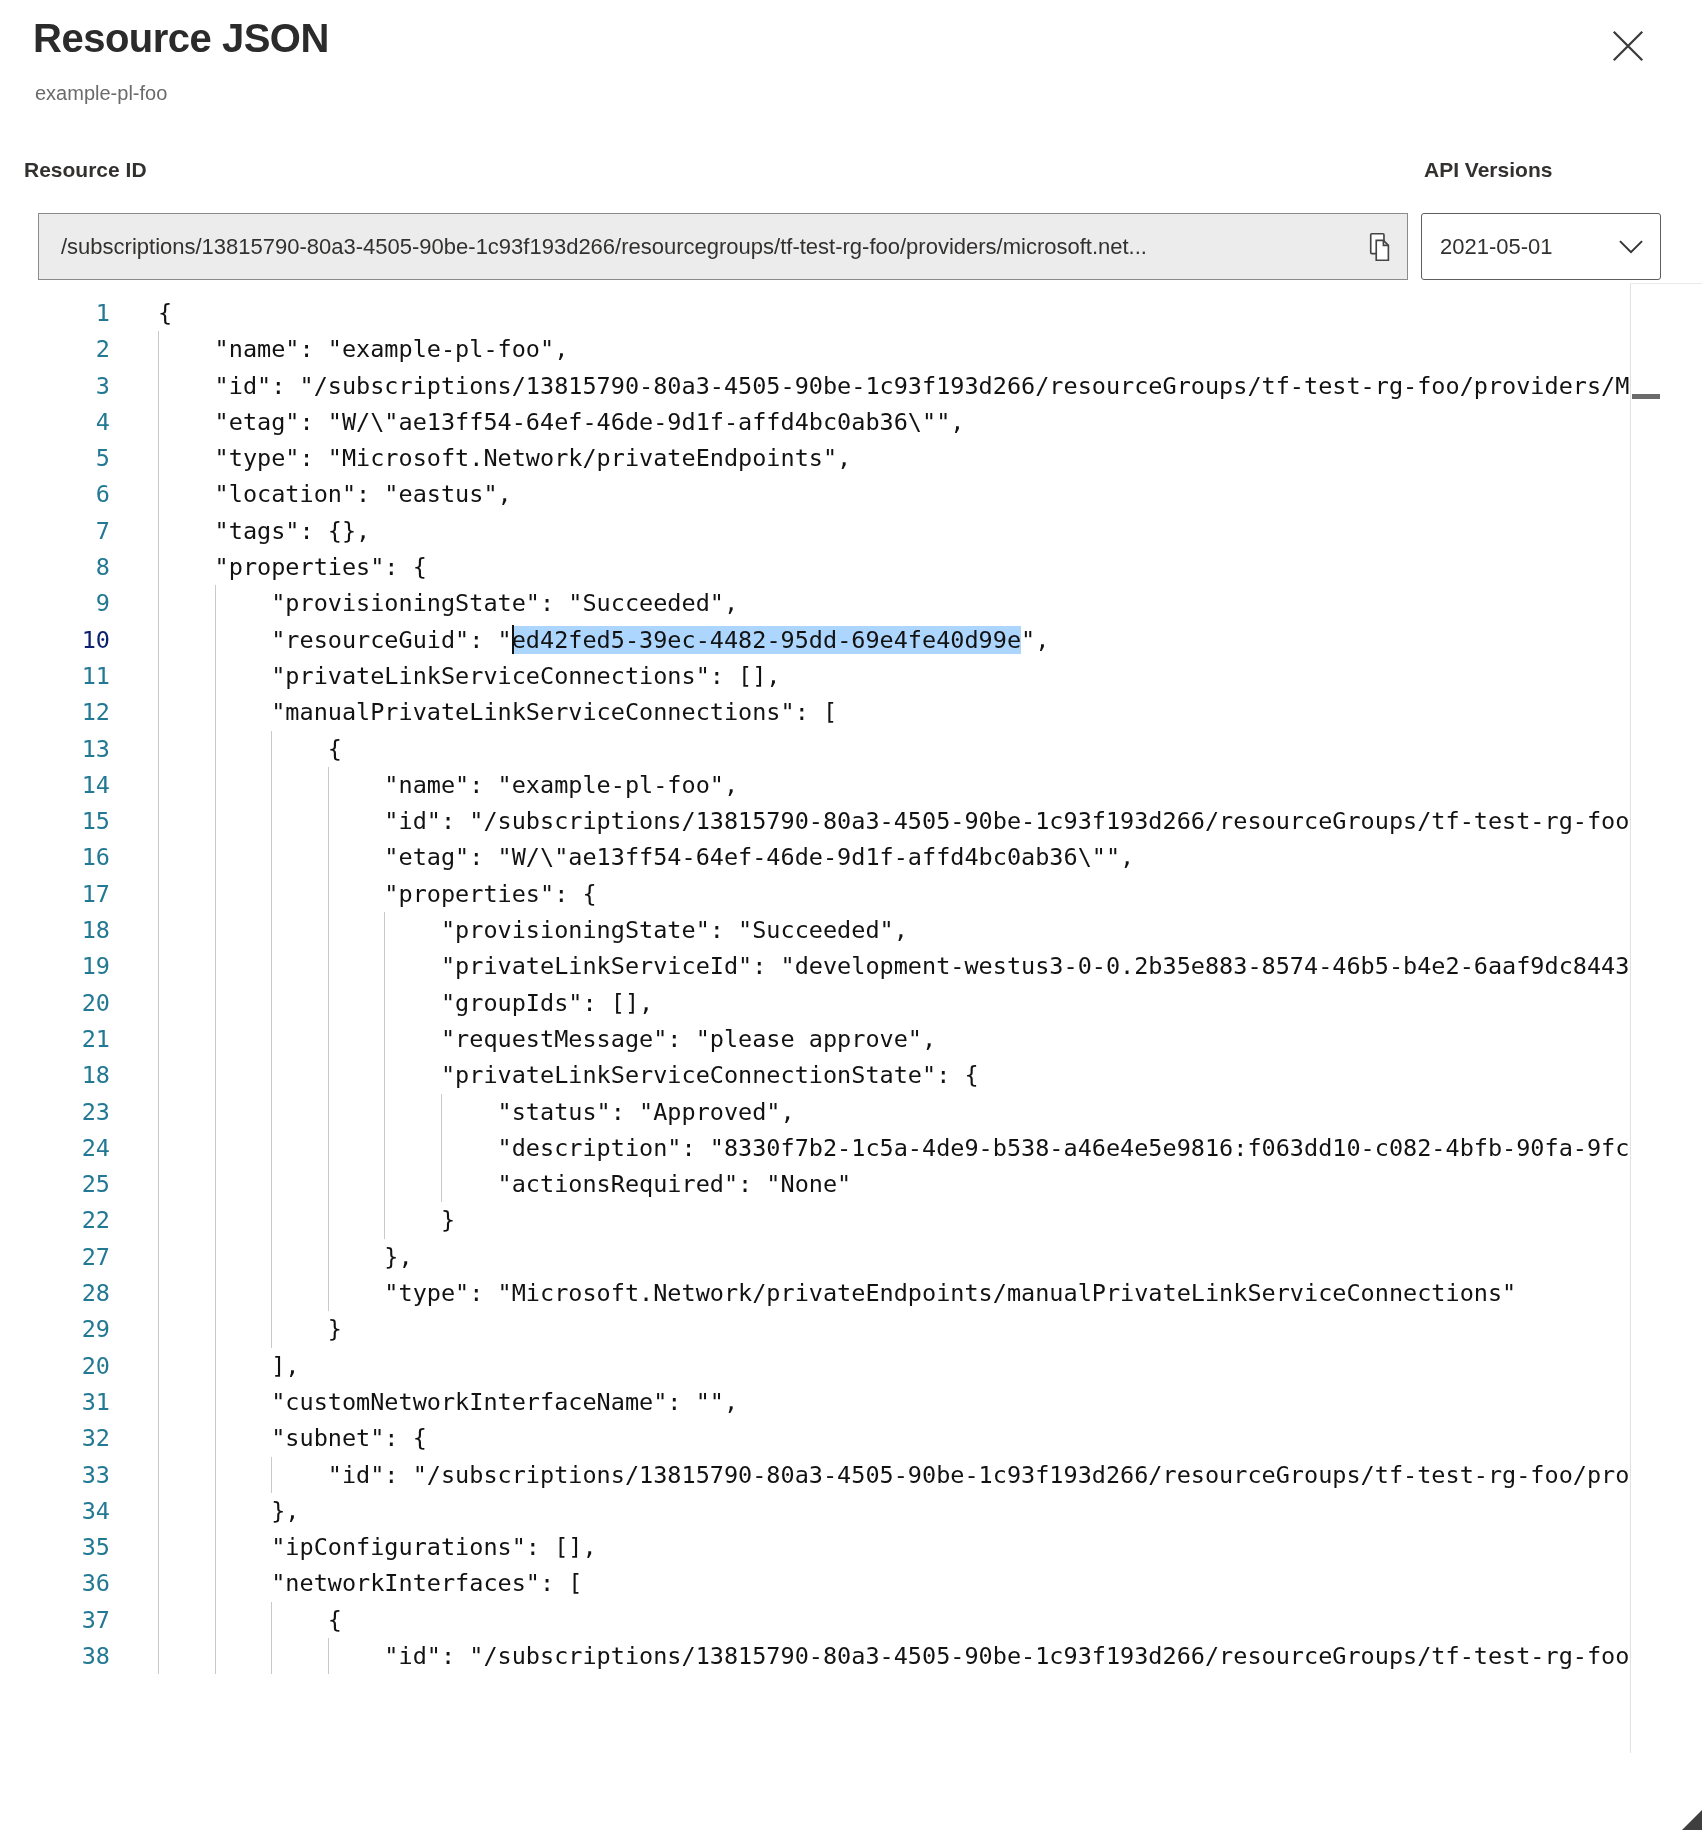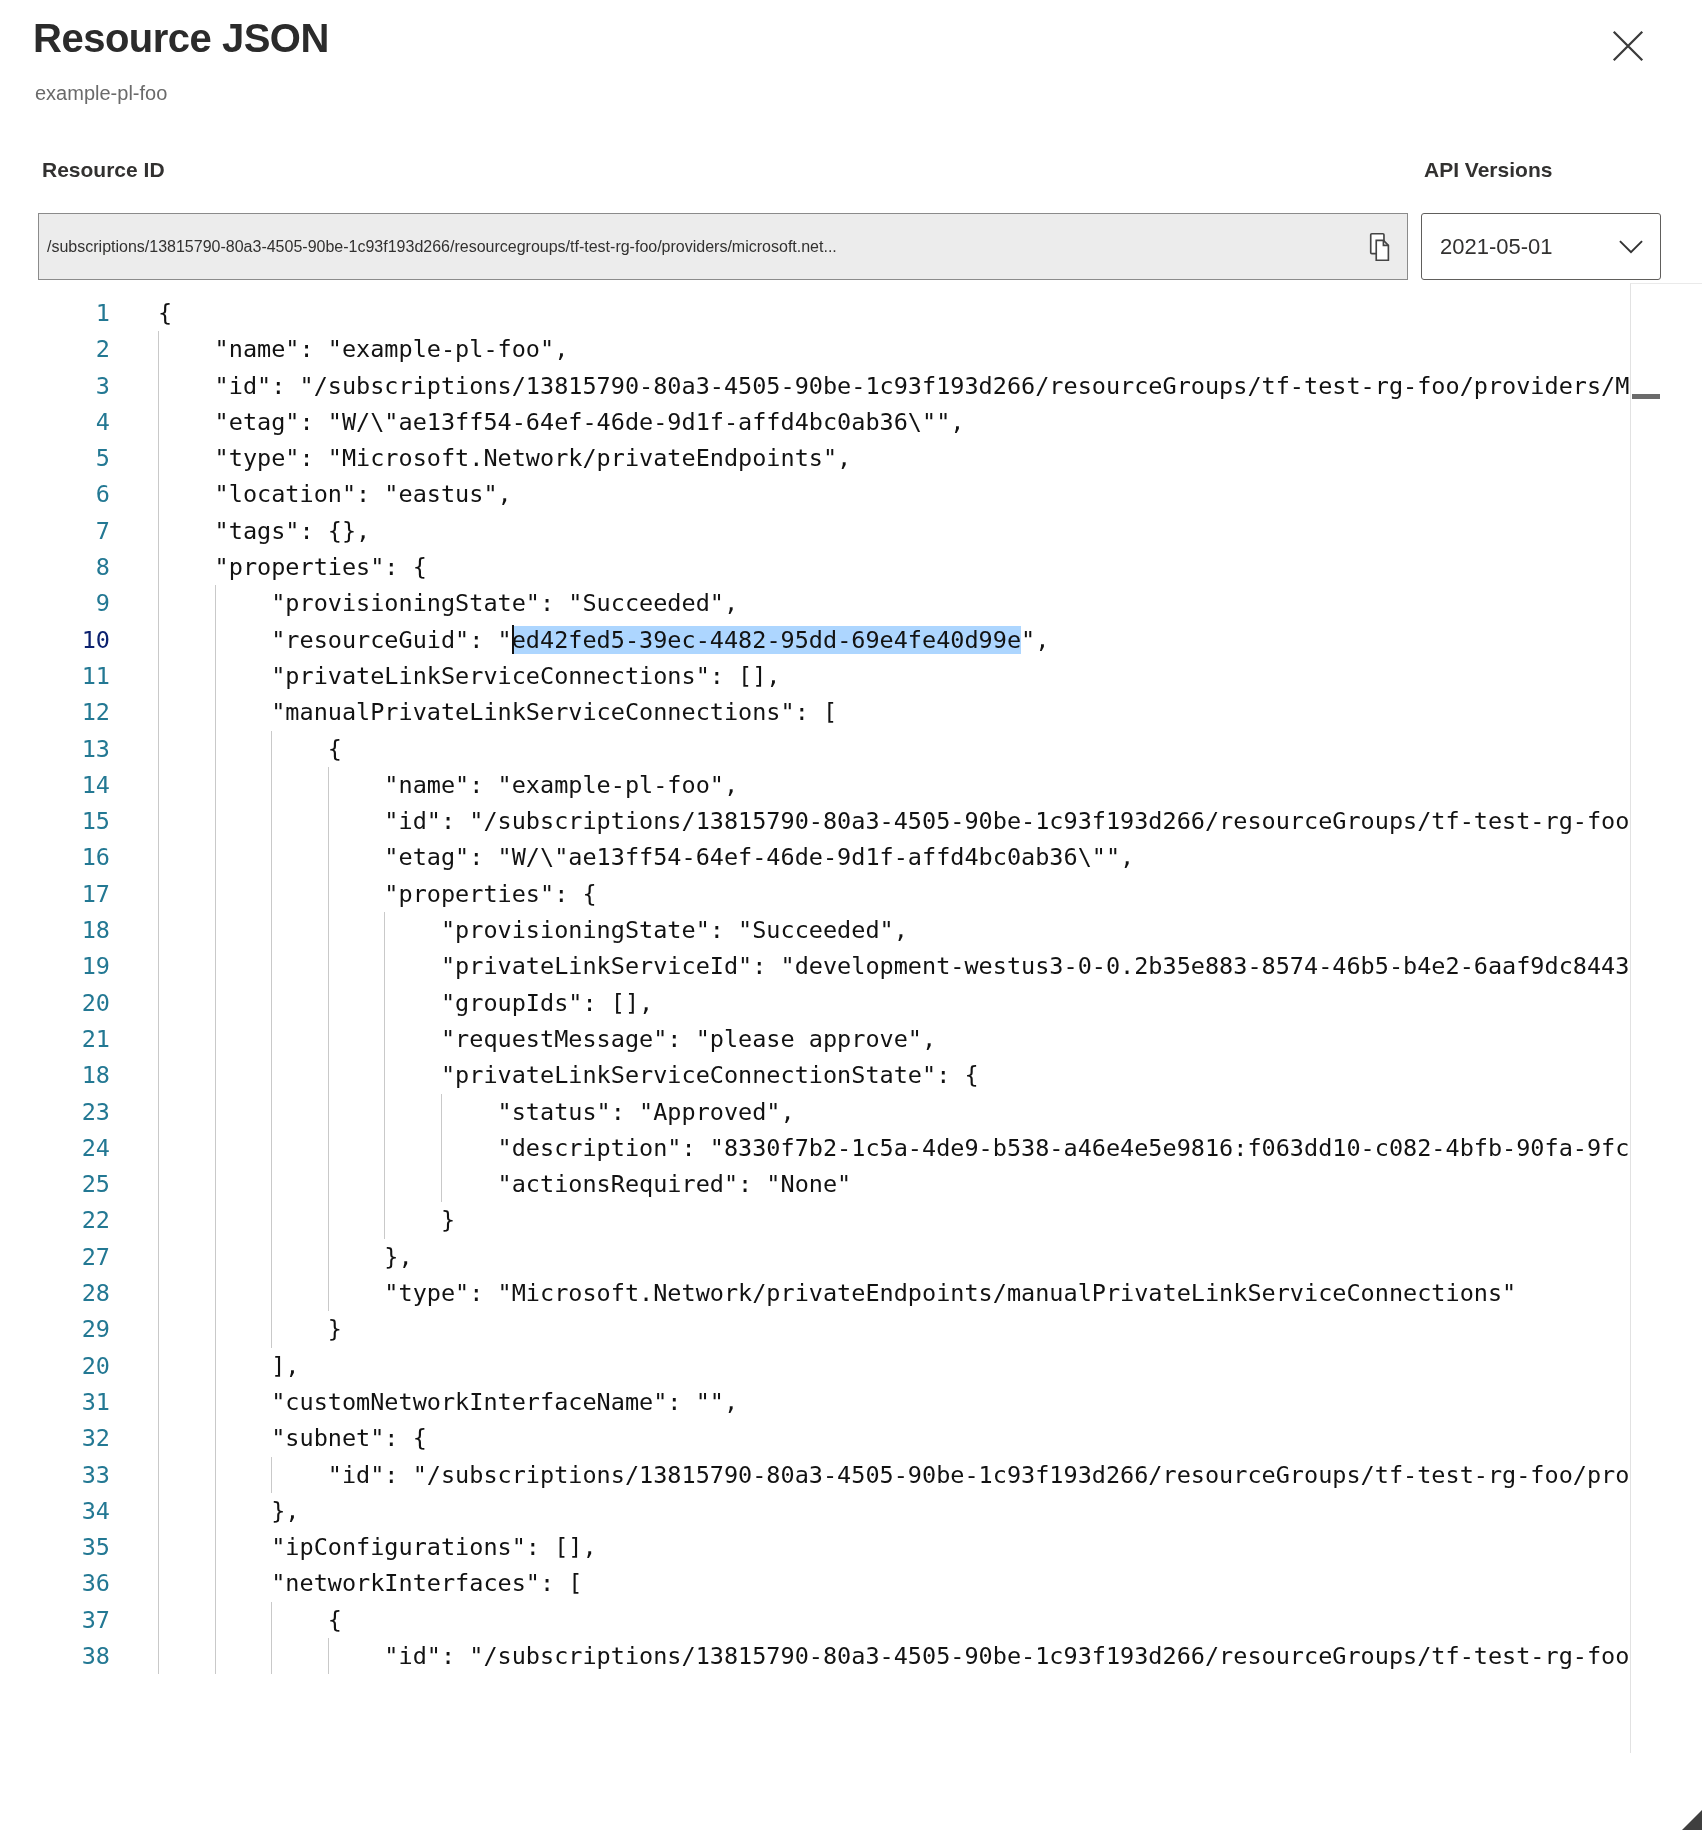--- a/index.html
+++ b/index.html
@@ -7,28 +7,28 @@
         font-family:"Liberation Sans",sans-serif;color:#323130;}
 
   
   .title{position:absolute;left:33px;top:16px;font-size:40px;font-weight:700;color:#2b2b2b;letter-spacing:-.5px;}
   .subtitle{position:absolute;left:35px;top:82px;font-size:20px;color:#6a6a6a;text-align:right;}
   .close-btn{position:absolute;left:1602px;top:20px;width:52px;height:52px;background:none;border:none;
              display:flex;align-items:center;justify-content:center;cursor:pointer;padding:0;}
 
   
   .field-label{position:absolute;font-size:21px;font-weight:600;color:#323130;}
-  .label-resource{left:42px;top:158px;}
+  .label-resource{left:24px;top:158px;}
   .label-api{left:1424px;top:158px;}
 
   
   .rid-wrap{position:absolute;left:38px;top:213px;width:1370px;height:67px;box-sizing:border-box;
             border:1px solid #8b8b8b;background:#ececec;}
   .rid-input{width:100%;height:100%;box-sizing:border-box;background:transparent;border:none;outline:none;
-             font-family:"Liberation Sans",sans-serif;font-size:16px;color:#323130;padding:0 64px 0 8px;}
+             font-family:"Liberation Sans",sans-serif;font-size:22px;color:#323130;padding:0 64px 0 22px;}
   .copy-btn{position:absolute;right:8px;top:50%;transform:translateY(-50%);width:40px;height:44px;
             background:none;border:none;display:flex;align-items:center;justify-content:center;cursor:pointer;padding:0;}
 
   
   .api-select{position:absolute;left:1421px;top:213px;width:240px;height:67px;box-sizing:border-box;
               border:1px solid #605e5c;border-radius:3px;background:#fff;display:flex;align-items:center;
               justify-content:space-between;padding:0 16px 0 18px;font-size:22px;color:#323130;cursor:pointer;}
 
   
   .gutter{position:absolute;left:0;top:295px;width:110px;text-align:right;

